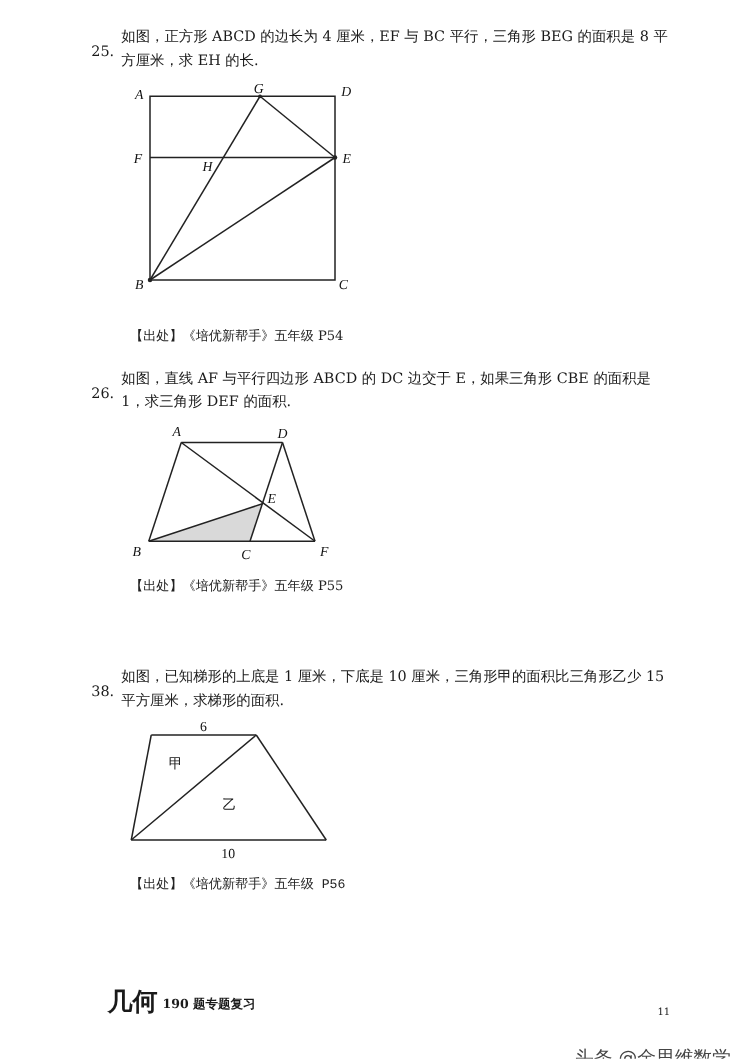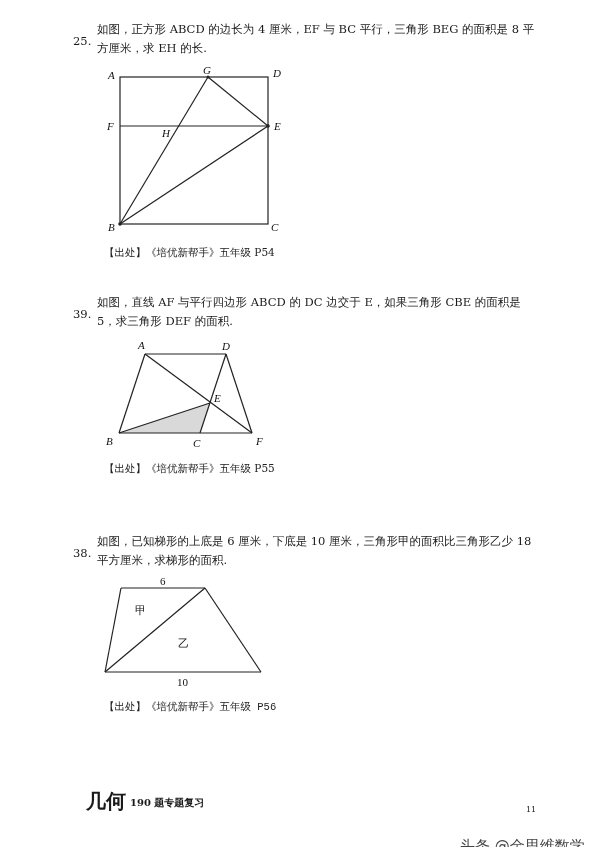--- a/index.html
+++ b/index.html
@@ -20,27 +20,27 @@
 </style>
 </head>
 <body>
 
 <div class="prob" style="top:20px;">
   <span class="num">25.</span>
   <span class="txt">如图，正方形 ABCD 的边长为 4 厘米，EF 与 BC 平行，三角形 BEG 的面积是 8 平方厘米，求 EH 的长.</span>
 </div>
 
 <div class="prob" style="top:293px;">
-  <span class="num">39.</span>
-  <span class="txt">如图，直线 AF 与平行四边形 ABCD 的 DC 边交于 E，如果三角形 CBE 的面积是 5，求三角形 DEF 的面积.</span>
+  <span class="num">26.</span>
+  <span class="txt">如图，直线 AF 与平行四边形 ABCD 的 DC 边交于 E，如果三角形 CBE 的面积是 1，求三角形 DEF 的面积.</span>
 </div>
 
 <div class="prob" style="top:532px;">
   <span class="num">38.</span>
-  <span class="txt">如图，已知梯形的上底是 6 厘米，下底是 10 厘米，三角形甲的面积比三角形乙少 18 平方厘米，求梯形的面积.</span>
+  <span class="txt">如图，已知梯形的上底是 1 厘米，下底是 10 厘米，三角形甲的面积比三角形乙少 15 平方厘米，求梯形的面积.</span>
 </div>
 
 <svg class="fig" width="600" height="847">
 
   <g stroke="#222" stroke-width="1.2" fill="none">
     <rect x="120" y="77" width="148" height="147"></rect>
     <line x1="120" y1="126" x2="268" y2="126"></line>
     <line x1="120" y1="224" x2="208" y2="77"></line>
     <line x1="208" y1="77" x2="268" y2="126"></line>
     <line x1="120" y1="224" x2="268" y2="126"></line>
@@ -80,20 +80,20 @@
     <line x1="121" y1="588" x2="105" y2="672"></line>
     <line x1="205" y1="588" x2="261" y2="672"></line>
     <line x1="105" y1="672" x2="205" y2="588"></line>
   </g>
   <text class="lbl-up" x="160" y="585">6</text>
   <text class="lbl-up" x="177" y="686">10</text>
   <text class="lbl-up" x="135" y="614">甲</text>
   <text class="lbl-up" x="178" y="647">乙</text>
 </svg>
 
-<div class="src" style="top:246px;">【出处】《培优新帮手》五年级 P54</div>
+<div class="src" style="top:262px;">【出处】《培优新帮手》五年级 P54</div>
 <div class="src" style="top:462px;text-align:right;">【出处】《培优新帮手》五年级 P55</div>
 <div class="src" style="top:700px;font-family:Liberation Mono, monospace;">【出处】《培优新帮手》五年级 P56</div>
 
 <div class="footer-title">几何</div>
 <div class="footer-sub">190 题专题复习</div>
 <div class="page-num">11</div>
 <div class="watermark">头条 @金思维数学</div>
 
 </body></html>

